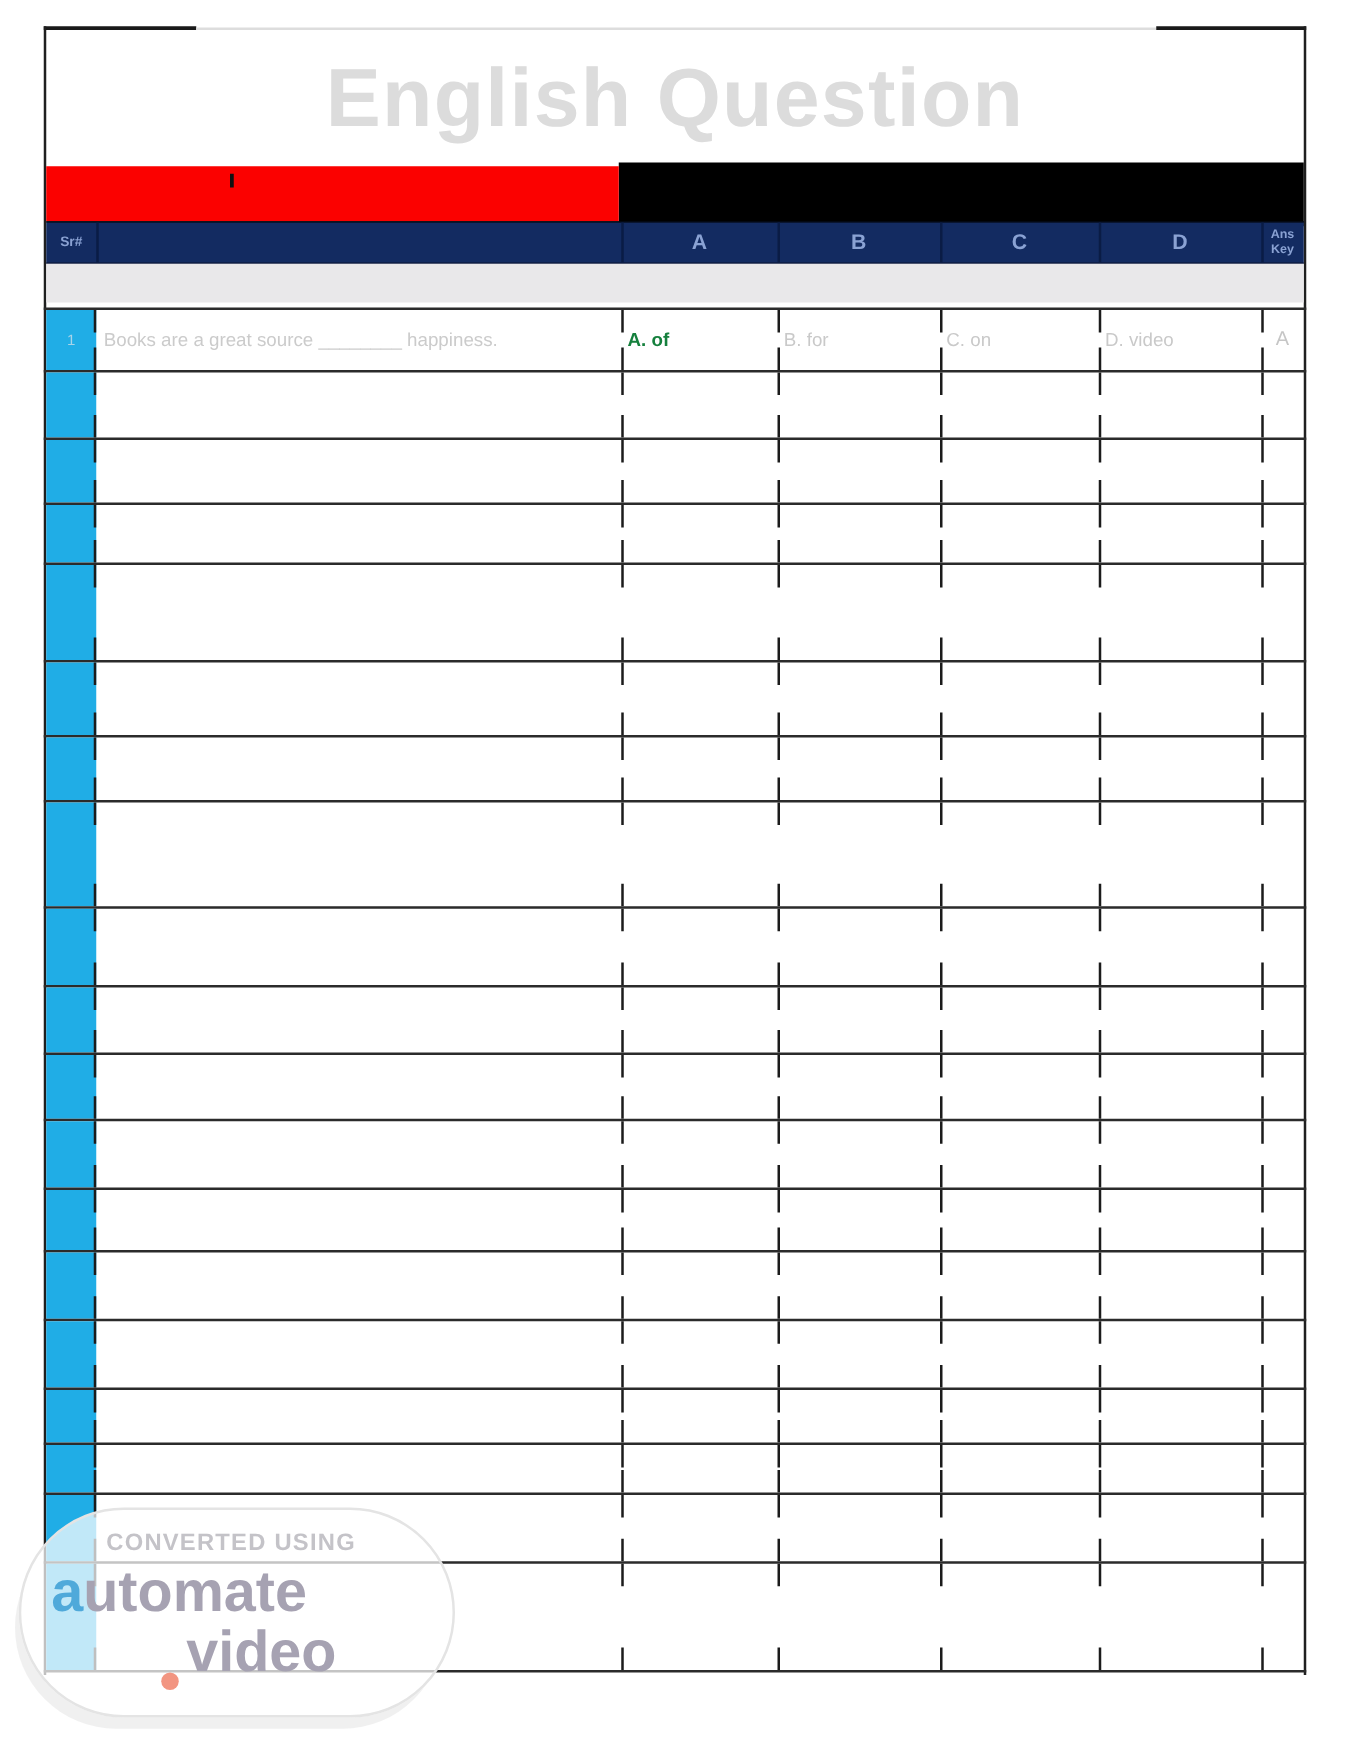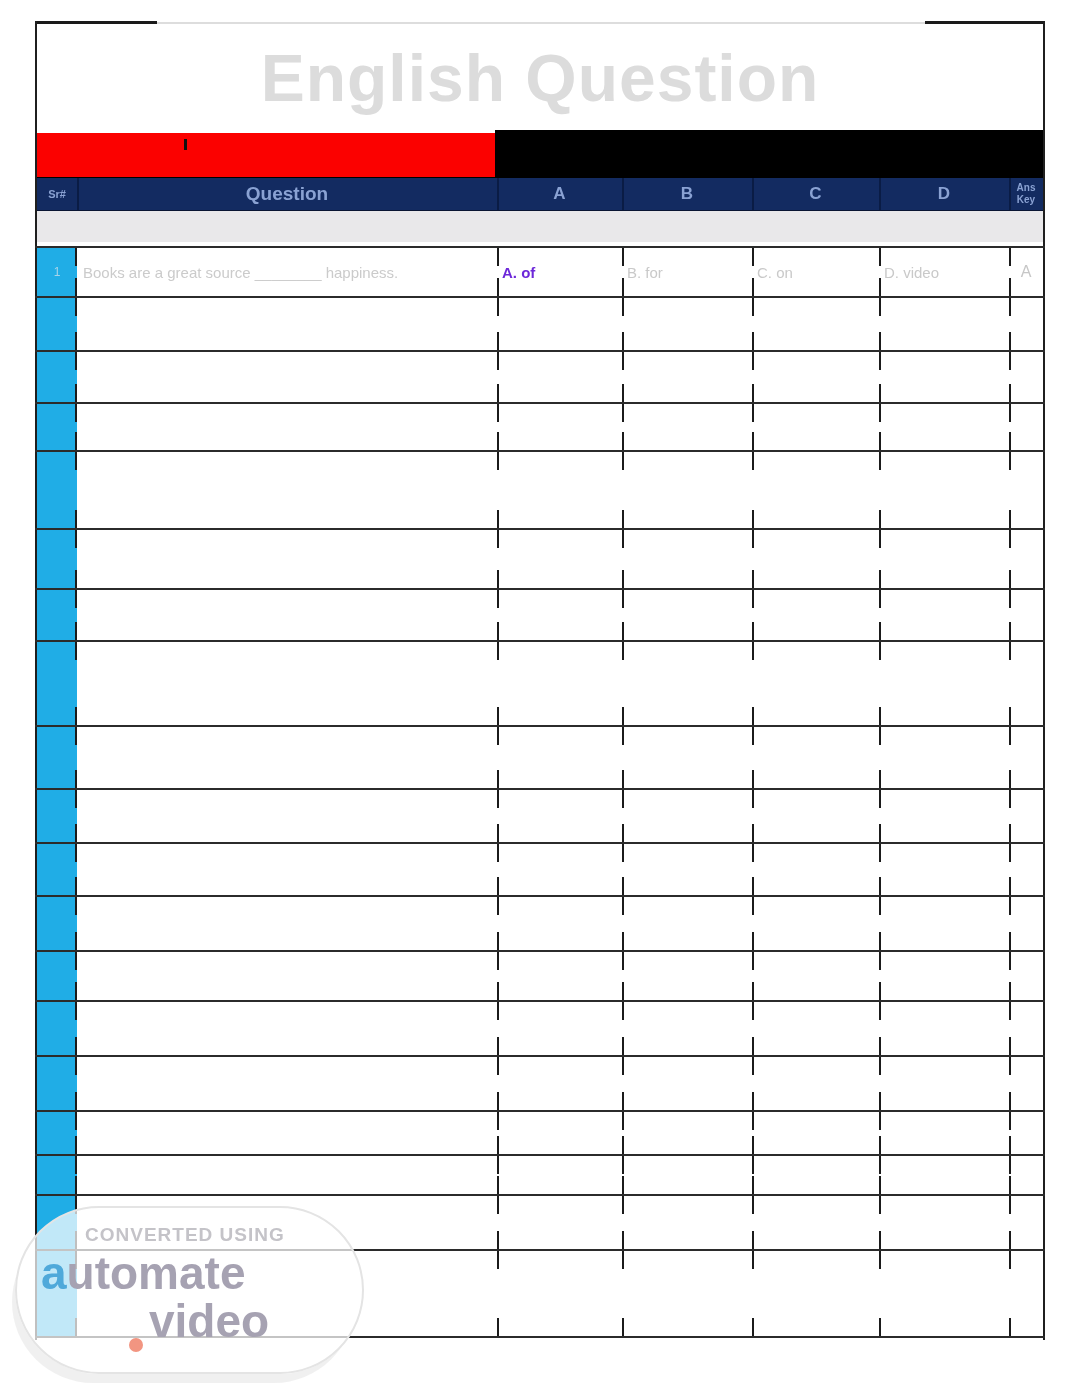--- a/index.html
+++ b/index.html
@@ -44,21 +44,21 @@
   .row{position:relative;width:1010px;border-top:2px solid #2b2b2b;box-sizing:border-box;}
   .row.last{border-bottom:2px solid #2b2b2b;}
   .sr-cell{position:absolute;left:2px;top:0;width:40px;height:100%;background:#20ade6;
     display:flex;align-items:center;justify-content:center;
     font-size:12px;color:#a8d4e9;}
   .tick{position:absolute;width:2px;height:18px;background:#1b1b1b;}
   .tick.t{top:0;} .tick.b{bottom:0;}
   .cell{position:absolute;top:0;height:100%;display:flex;align-items:center;
     font-size:15px;color:#c9c9c9;white-space:nowrap;overflow:hidden;}
   .cell.q{left:48px;width:408px;color:#cbcbcb;}
-  .cell.oa{left:467px;width:114px;font-weight:bold;color:#6d28d9;}
+  .cell.oa{left:467px;width:114px;font-weight:bold;color:#15803d;}
   .cell.ob{left:592px;width:119px;}
   .cell.oc{left:722px;width:121px;}
   .cell.od{left:849px;width:119px;}
   .cell.ans{left:974px;width:34px;justify-content:center;font-size:16px;color:#c6c6c6;}
 
   
   .badge{position:absolute;left:15px;top:1206px;width:345px;height:164px;border-radius:90px;
     background:rgba(255,255,255,0.72);border:2px solid #e4e4e4;z-index:5;
     box-shadow:-6px 12px 0 -3px rgba(170,170,170,0.18);}
   .badge-caption{position:absolute;left:68px;top:16px;font-size:19px;font-weight:bold;
@@ -83,21 +83,20 @@
   <div class="side-border" style="left:1043px;"></div>
 
   <div class="watermark-title">English Question</div>
 
   <div class="banner-black"></div>
   <div class="banner-red"></div>
   <div class="banner-tick"></div>
 
   <div class="thead">
     <div class="th th-sr">Sr#</div>
-    <div class="th th-q">Question</div>
     <div class="th th-a">A</div>
     <div class="th th-b">B</div>
     <div class="th th-c">C</div>
     <div class="th th-d">D</div>
     <div class="th th-ans">
       <span>Ans</span>
       <span>Key</span>
     </div>
     <div class="th-div" style="left:40px;"></div>
     <div class="th-div" style="left:460px;"></div>

